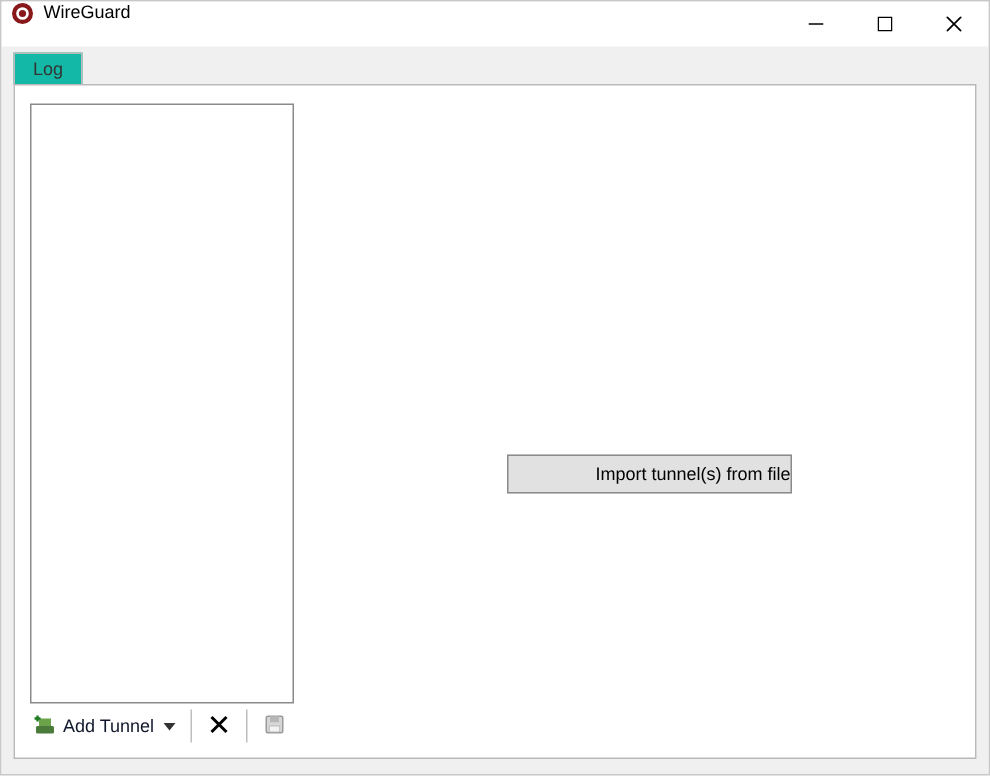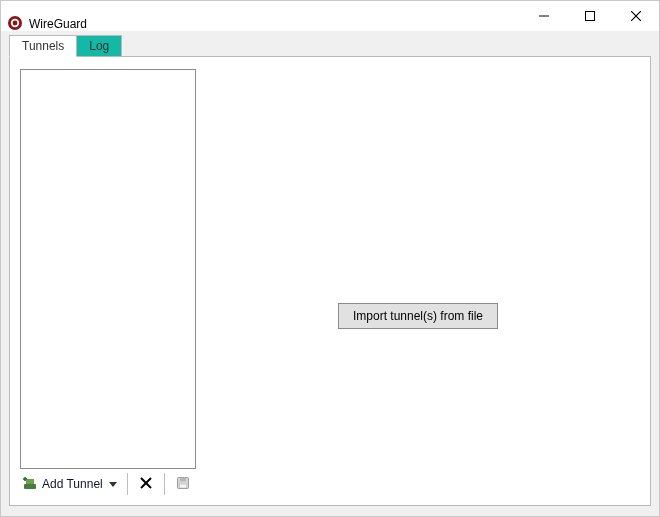--- a/index.html
+++ b/index.html
@@ -13,21 +13,21 @@
     overflow: hidden;
     border: 1px solid #c8c8c8;
     position: relative;
   }
 
   
   .titlebar {
     height: 30px;
     background: #ffffff;
     display: flex;
-    align-items: flex-end;
+    align-items: flex-start;
     padding-left: 6px;
   }
   .titlebar .app-icon {
     width: 16px; height: 16px;
     margin-right: 6px;
     display: inline-flex; align-items: center; justify-content: center;
   }
   .titlebar .title {
     font-size: 12px;
     color: #000;
@@ -117,26 +117,26 @@
   .icon-btn {
     width: 24px; height: 24px;
     display: flex; align-items: center; justify-content: center;
     cursor: default;
   }
 
   
   .import-btn {
     position: absolute;
     left: 328px; top: 246px;
-    width: 160px; height: 26px;
+    width: 190px; height: 26px;
     border: 1px solid #8a8a8a;
     background: #e1e1e1;
     font-size: 12px;
     color: #000;
-    display: flex; align-items: center; justify-content: center;
+    display: flex; align-items: center; justify-content: flex-end;
     cursor: default;
   }
 
 </style>
 </head>
 <body>
 
 <div class="titlebar">
   <span class="app-icon">
     <svg width="16" height="16" viewBox="0 0 16 16">
@@ -163,23 +163,20 @@
           <line x1="0" y1="0" x2="10" y2="10" stroke="#000" stroke-width="1.2"></line>
           <line x1="10" y1="0" x2="0" y2="10" stroke="#000" stroke-width="1.2"></line>
         </svg>
     </div>
   </div>
 </div>
 
 <div class="client">
 
   <div class="tabstrip">
-    <div class="tab active">
-      <span>Tunnels</span>
-    </div>
     <div class="tab">
       <span>Log</span>
     </div>
   </div>
 
   <div class="tabpage">
 
     <div class="tunnel-list"></div>
 
     <div class="tool-row">

